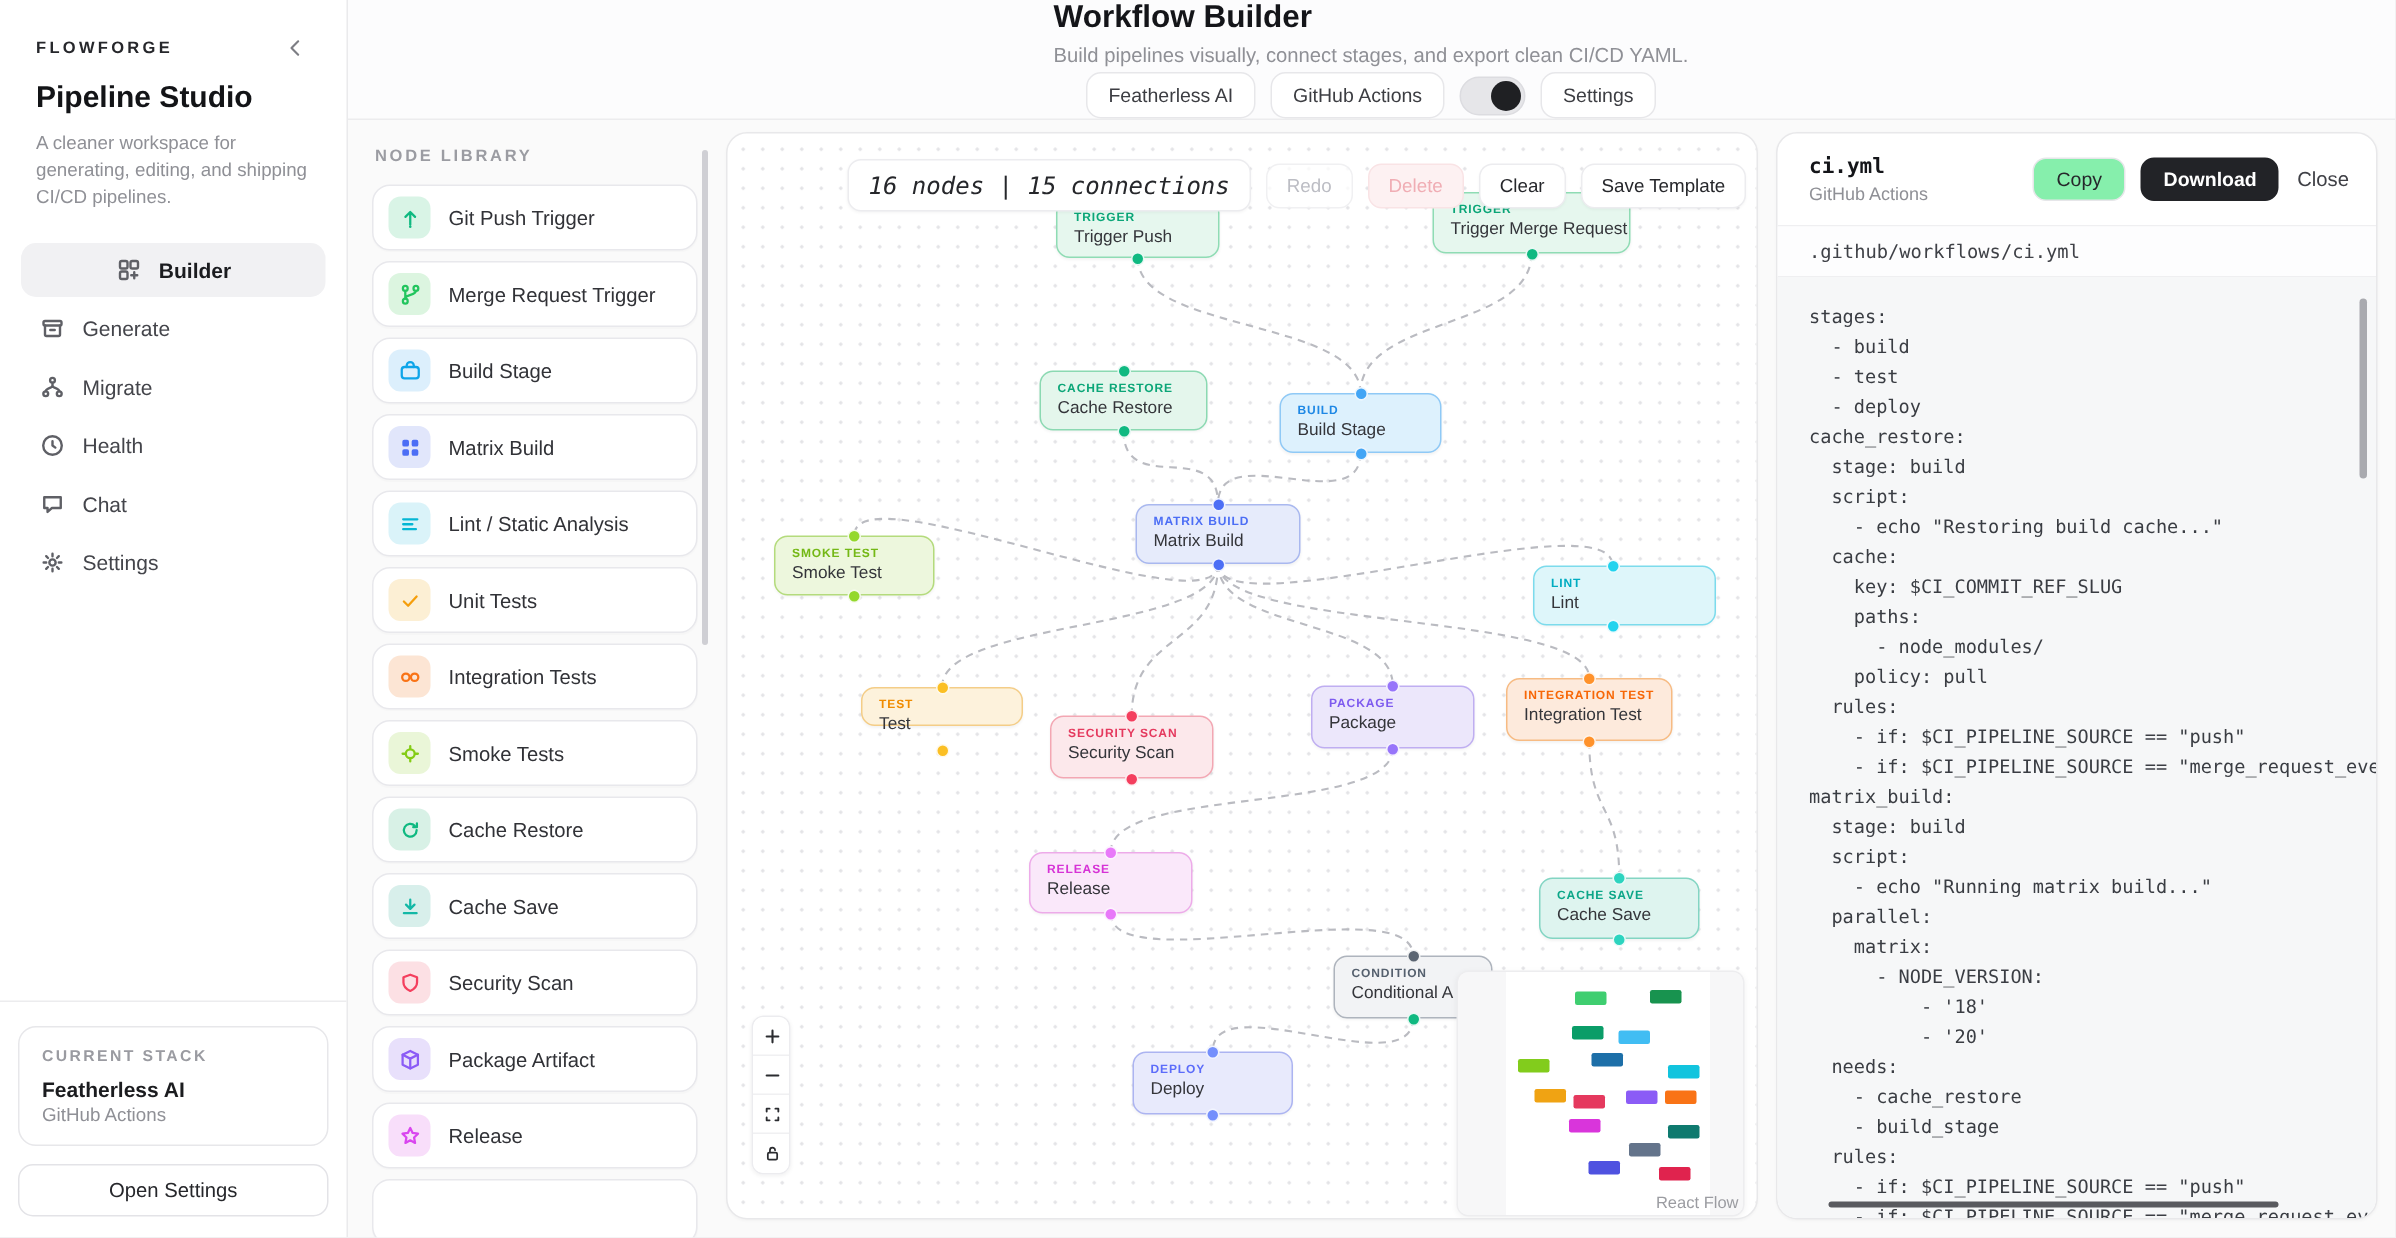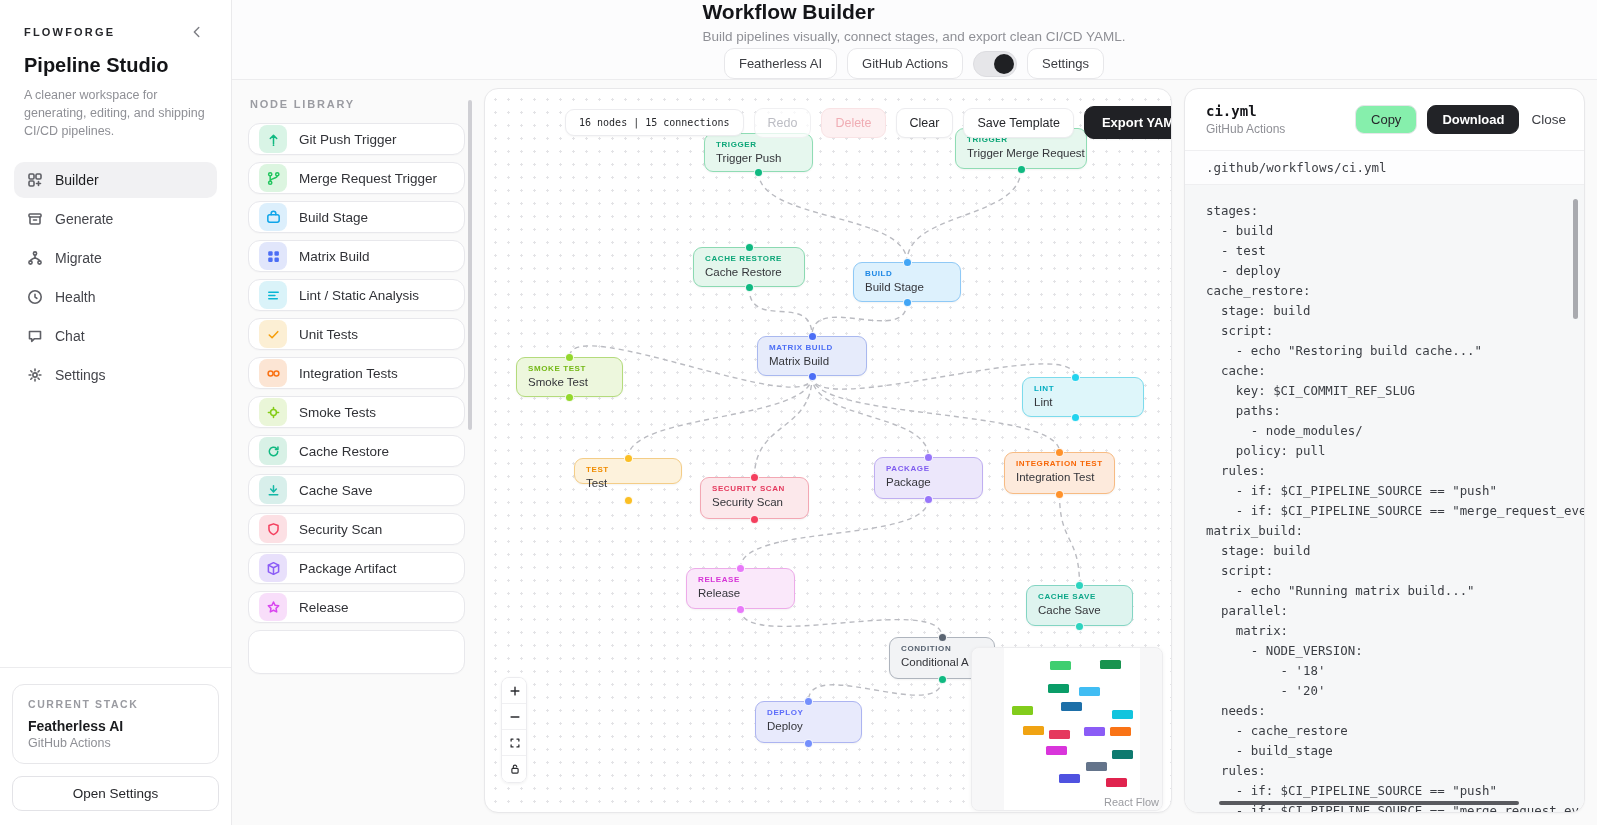--- a/index.html
+++ b/index.html
@@ -9,21 +9,21 @@
   
   .sidebar { width:232px; min-width:232px; background:#ffffff; border-right:1px solid #eaeaec; display:flex; flex-direction:column; padding:22px 0 14px 0; }
   .side-head { padding:0 24px; }
   .brand-row { display:flex; align-items:center; justify-content:space-between; }
   .brand { font-size:11px; font-weight:700; letter-spacing:2.2px; color:#26272b; }
   .collapse-btn { width:20px; height:20px; color:#7d7e84; display:flex; align-items:center; justify-content:center; cursor:pointer; }
   .side-title { font-size:20px; font-weight:700; color:#131417; margin-top:12px; }
   .side-desc { font-size:12.5px; line-height:1.45; color:#8f9096; margin-top:9px; }
   .side-nav { margin-top:22px; padding:0 14px; display:flex; flex-direction:column; gap:3px; }
   .nav-item { display:flex; align-items:center; gap:11px; padding:9px 12px; border-radius:10px; font-size:14px; font-weight:500; color:#44454b; cursor:pointer; }
-  .nav-item.active { background:#f1f1f3; color:#1b1c1f; font-weight:400; }
+  .nav-item.active { background:#f1f1f3; color:#1b1c1f; font-weight:700;justify-content:center; }
   .nav-item .nicon { width:18px; height:18px; color:#5f6066; display:flex; }
   .side-spacer { flex:1; }
   .side-divider { height:1px; background:#ececee; margin:0 0 16px 0; }
   .stack-card { margin:0 12px; border:1px solid #e7e7ea; border-radius:12px; padding:13px 15px; background:#fff; }
   .stack-label { font-size:10.5px; font-weight:700; letter-spacing:1.6px; color:#9a9ba1; }
   .stack-provider { font-size:14px; font-weight:700; color:#1b1c1f; margin-top:8px; }
   .stack-ci { font-size:12.5px; color:#8f9096; margin-top:2px; }
   .open-settings { margin:12px 12px 0 12px; border:1px solid #e3e3e7; border-radius:10px; background:#fff; padding:9px 0; text-align:center; font-size:13.5px; font-weight:500; color:#26272b; cursor:pointer; font-family:inherit; }
 
   
@@ -35,41 +35,41 @@
   .pill { background:#fff; border:1px solid #e7e7ea; border-radius:10px; padding:7px 14px; font-size:13px; color:#3c3d42; cursor:pointer; font-family:inherit; }
   .toggle { width:44px; height:26px; border-radius:13px; background:#e6e6e9; position:relative; cursor:pointer; border:1px solid #dcdce0; }
   .toggle .knob { position:absolute; top:2px; right:2px; width:20px; height:20px; border-radius:50%; background:#1f2023; }
 
   .content { flex:1; display:flex; padding:8px 12px 12px 16px; gap:12px; background:#fafafa; min-height:0; }
 
   
   .library { width:224px; min-width:224px; position:relative; padding-top:10px; }
   .lib-title { font-size:11px; font-weight:700; letter-spacing:1.8px; color:#9b9ca2; padding-left:2px; margin-bottom:13px; }
   .lib-list { display:flex; flex-direction:column; gap:7px; }
-  .lib-card { width:217px; background:#fff; border:1px solid #e8e8ec; border-radius:12px; padding:8px 10px; display:flex; align-items:center; gap:12px; height:32px; cursor:grab; box-shadow:0 1px 1px rgba(0,0,0,.02); }
+  .lib-card { width:217px; background:#fff; border:1px solid #e8e8ec; border-radius:12px; padding:8px 10px; display:flex; align-items:center; gap:12px; height:44px; cursor:grab; box-shadow:0 1px 1px rgba(0,0,0,.02); }
   .lib-card.partial { height:44px; }
   .lib-ic { width:28px; height:28px; border-radius:8px; display:flex; align-items:center; justify-content:center; }
   .lib-ic svg { width:17px; height:17px; }
   .lib-label { font-size:13.5px; font-weight:500; color:#313237; }
   .lib-scrollbar { position:absolute; right:0; top:12px; width:4px; height:330px; background:#cfcfd4; border-radius:2px; }
 
   
   .canvas { width:688px; min-width:688px; background:#ffffff; border:1px solid #e8e8ea; border-radius:14px; position:relative; overflow:hidden; box-shadow:0 1px 2px rgba(0,0,0,.03);
     background-image:radial-gradient(circle,#e3e3e6 1px,transparent 1.1px); background-size:13px 13px; background-position:4px 4px; }
   .edges-svg { position:absolute; inset:0; z-index:1; }
   .edges-svg path { fill:none; stroke:#babbc1; stroke-width:1.4; stroke-dasharray:5 4; }
 
   .flow-node { position:absolute; z-index:2; border-radius:9px; border:1px solid; padding:6px 11px; box-shadow:0 1px 2px rgba(0,0,0,.05); }
   .fn-type { font-size:8px; font-weight:700; letter-spacing:.6px; white-space:nowrap; }
   .fn-name { font-size:11.5px; color:#34353a; margin-top:3px; white-space:nowrap; }
   .handle { position:absolute; width:9px; height:9px; border-radius:50%; border:1.5px solid rgba(255,255,255,.9); z-index:3; cursor:crosshair; }
 
   .flow-toolbar { position:absolute; left:80px; top:17px; z-index:6; display:flex; gap:10px; align-items:center; }
   .tb { border-radius:9px; font-size:12.5px; padding:7px 13px; border:1px solid #ececef; background:#fff; color:#26272b; cursor:pointer; white-space:nowrap; box-shadow:0 1px 2px rgba(0,0,0,.04); font-family:inherit; }
-  .tb.stats { font-family:"DejaVu Sans Mono",monospace; font-size:10px; cursor:default; }
+  .tb.stats { font-family:"DejaVu Sans Mono",monospace; font-size:16px; cursor:default;font-style:italic; }
   .tb.ghost { color:#bcbdc4; background:rgba(255,255,255,.75); border-color:#f0f0f2; box-shadow:none; cursor:default; }
   .tb.danger-ghost { color:#f0adb4; background:#fdf1f2; border-color:#f9e3e5; box-shadow:none; cursor:default; }
   .tb.primary { background:#202125; color:#fff; border-color:#202125; font-weight:600; font-size:13px; padding:8px 17px; border-radius:10px; }
 
   .flow-controls { position:absolute; left:16px; top:588px; z-index:6; width:26px; border:1px solid #ececef; border-radius:8px; overflow:hidden; box-shadow:0 1px 3px rgba(0,0,0,.06); }
   .fc-btn { width:26px; height:26px; background:#fff; border:none; border-bottom:1px solid #f0f0f2; display:flex; align-items:center; justify-content:center; color:#2b2c30; cursor:pointer; }
   .fc-btn:last-child { border-bottom:none; }
   .fc-btn svg { width:14px; height:14px; }
 
   .minimap { position:absolute; left:486px; top:558px; width:192px; height:164px; background:#fff; border:1px solid #ededef; border-radius:8px; z-index:5; box-shadow:0 1px 4px rgba(0,0,0,.05); overflow:hidden; cursor:pointer; }

